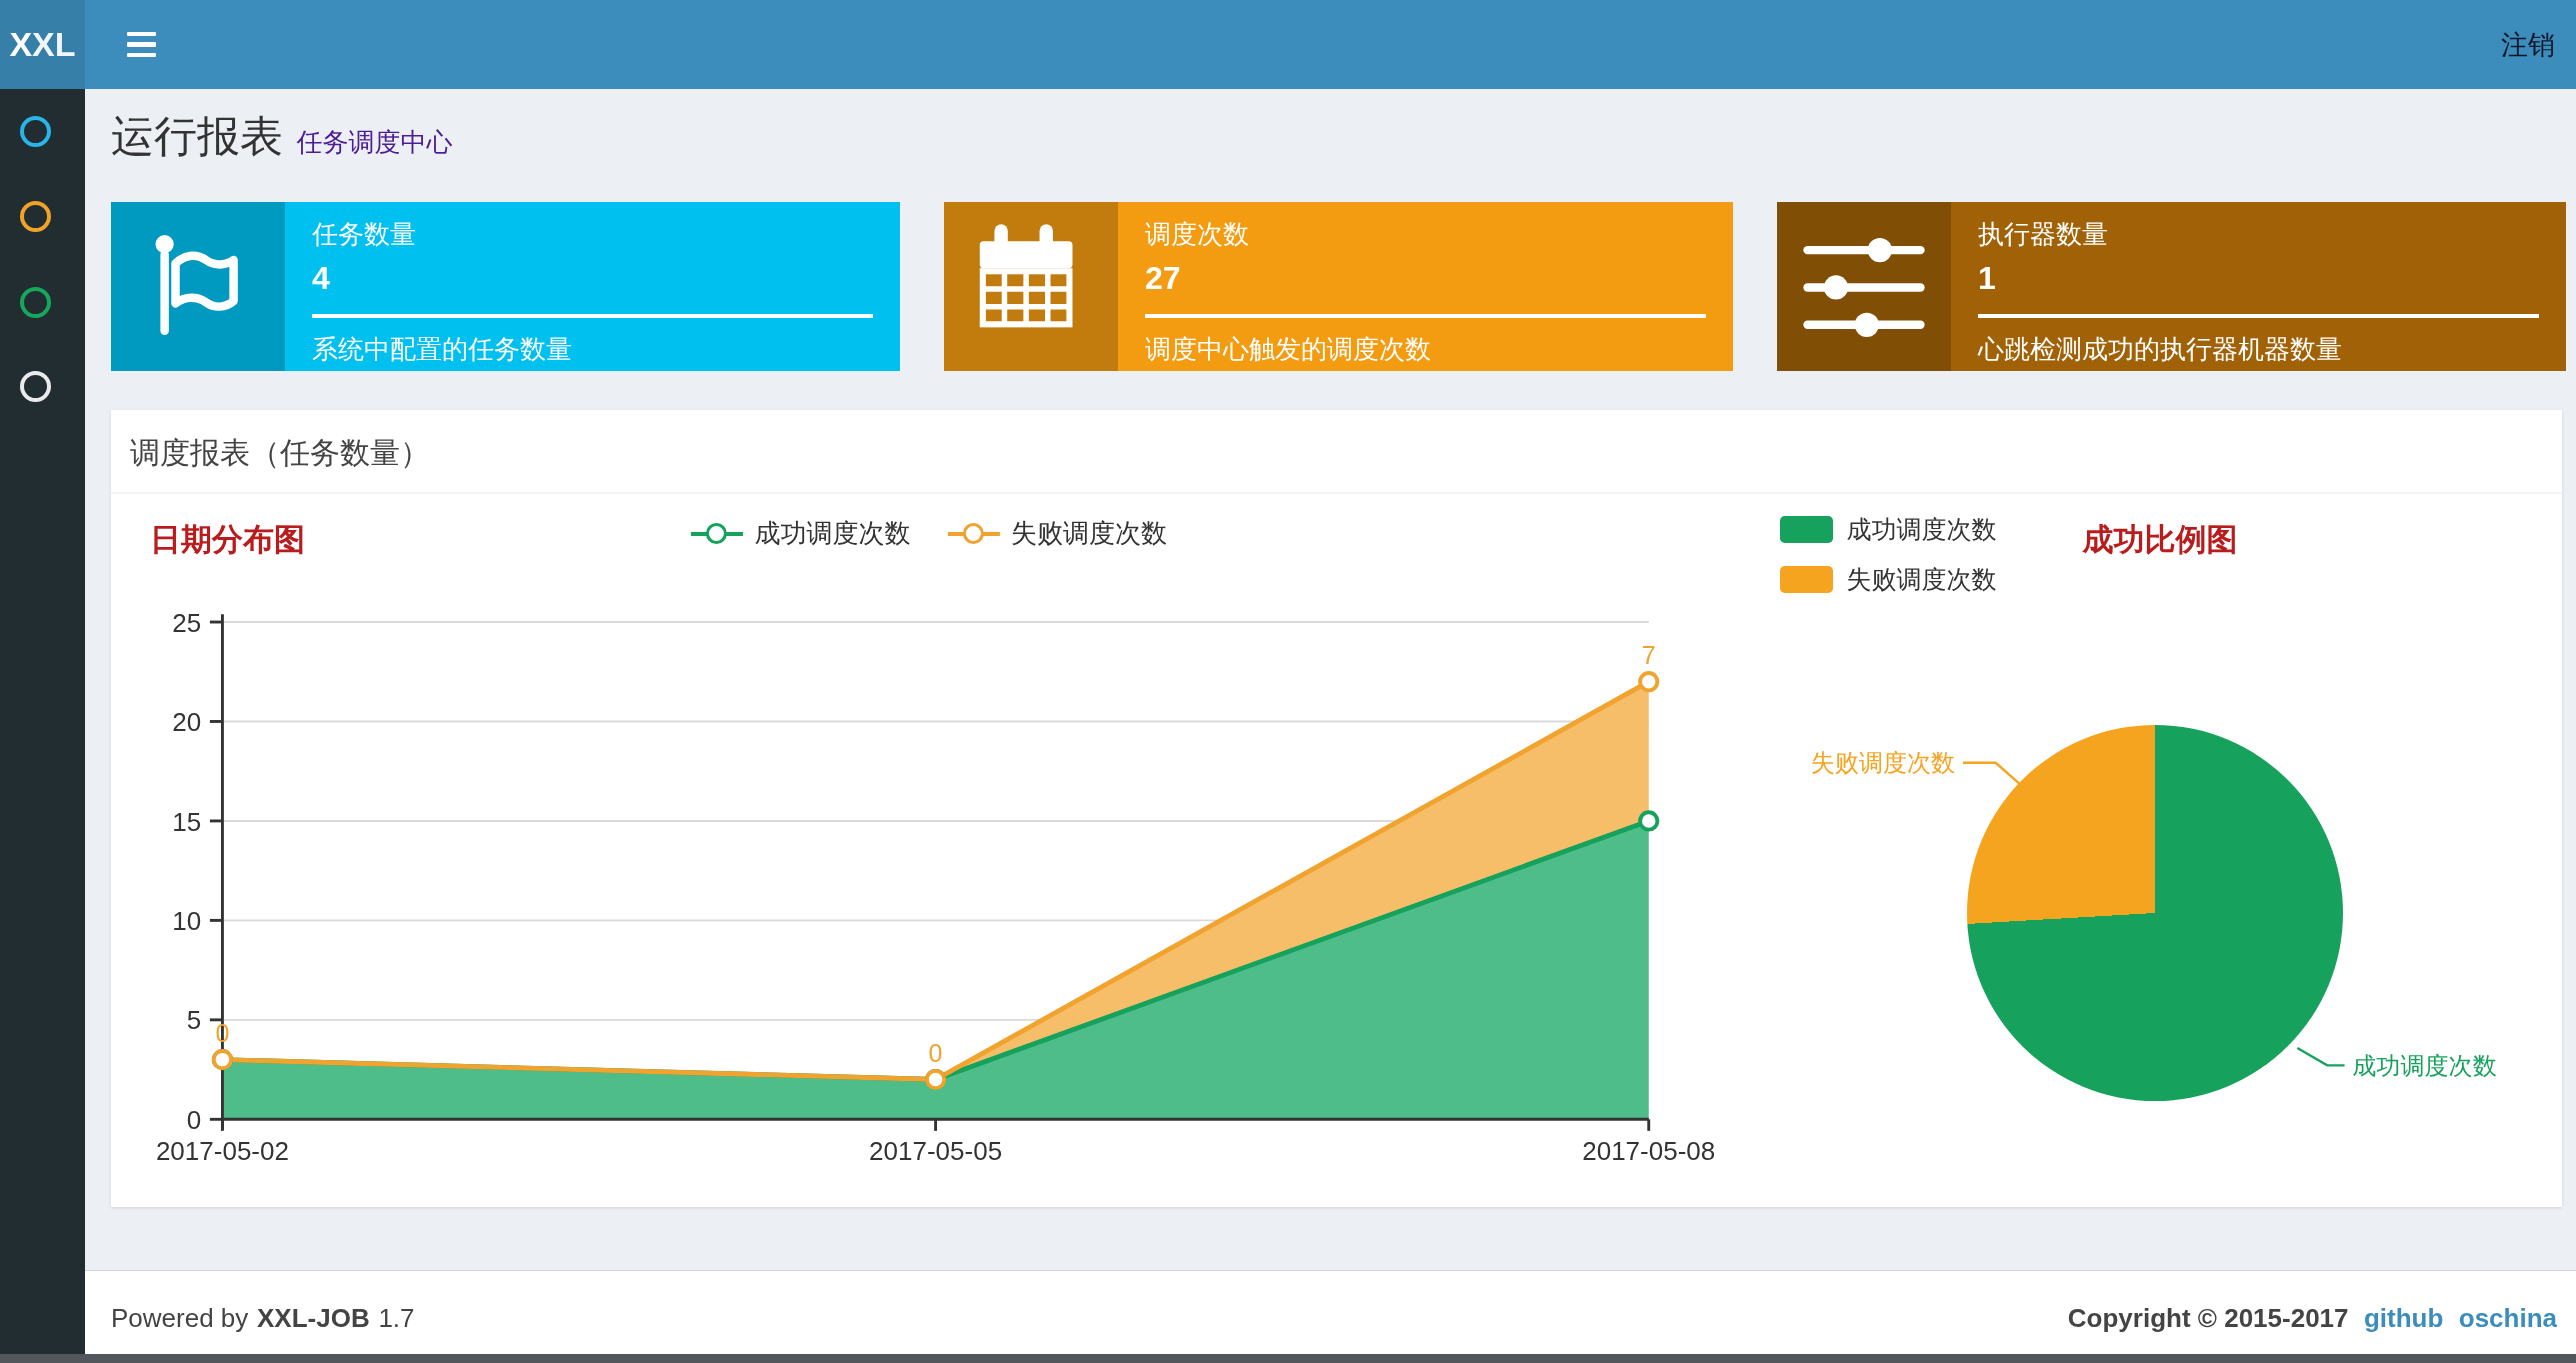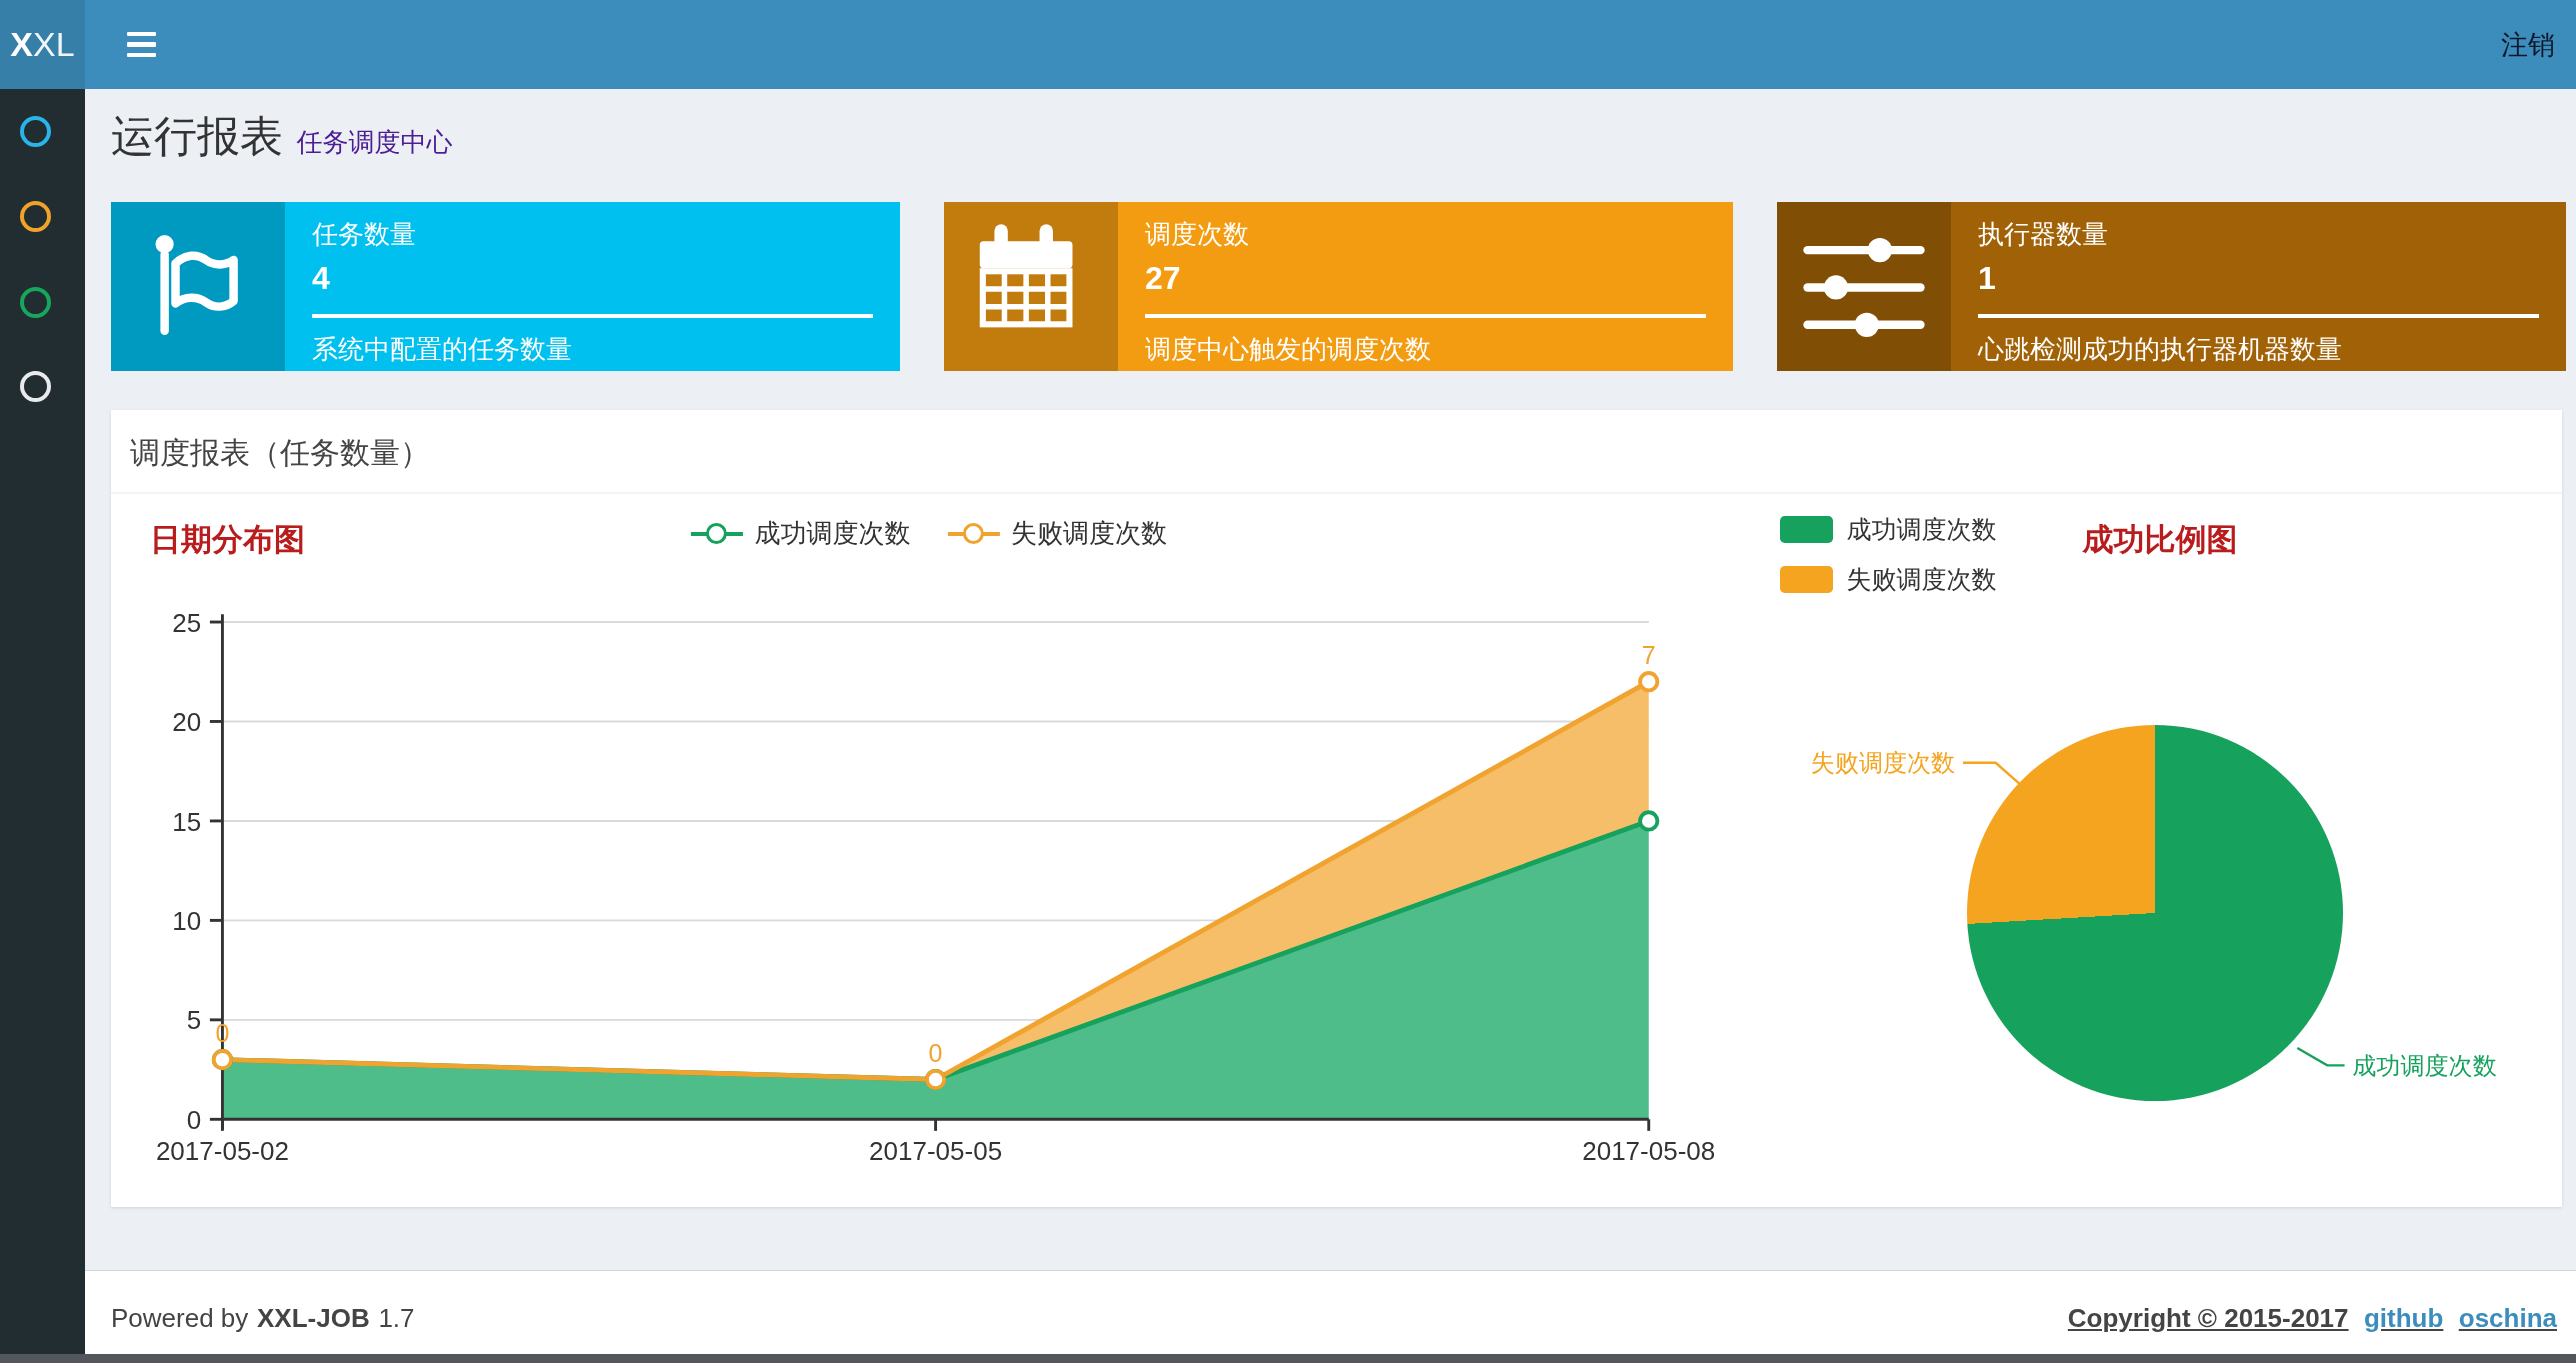--- a/index.html
+++ b/index.html
@@ -4,21 +4,21 @@
 <style>
   html,body{margin:0;padding:0;background:#ecf0f5;}
   #app{position:relative;width:2576px;height:1363px;overflow:hidden;
        font-family:"Liberation Sans","DejaVu Sans",sans-serif;background:#ecf0f5;}
 
   
   .navbar{position:absolute;left:0;top:0;width:2576px;height:89px;background:#3c8dbc;}
   .logo{position:absolute;left:0;top:0;width:85px;height:89px;display:flex;align-items:center;
         justify-content:center;color:#fff;font-size:34px;cursor:pointer;background:#367fa9;}
   .logo b{font-weight:bold;}
-  .logo span{font-weight:normal;opacity:.92;}
+  .logo span{font-weight:bold;opacity:.92;}
   .hamburger{position:absolute;left:114px;top:0;width:54px;height:89px;display:flex;flex-direction:column;
              justify-content:center;align-items:center;gap:5.8px;cursor:pointer;}
   .hamburger i{display:block;width:29px;height:4.8px;background:#fff;border-radius:1px;}
   .logout{position:absolute;right:21px;top:0;height:89px;display:flex;align-items:center;
           color:#0f172a;font-size:27px;cursor:pointer;}
 
   
   .sidebar{position:absolute;left:0;top:89px;width:85px;height:1275px;background:#222d32;}
   .side-dot{position:absolute;left:20px;width:23px;height:23px;border-radius:50%;
             border:4.8px solid #fff;cursor:pointer;box-sizing:content-box;}
@@ -58,21 +58,21 @@
   #pie{position:absolute;left:1856px;top:315px;width:376px;height:376px;border-radius:50%;}
   #chart-svg{position:absolute;left:0;top:0;pointer-events:none;
              font-family:"Liberation Sans","DejaVu Sans",sans-serif;}
   #chart-svg text{font-family:"Liberation Sans","DejaVu Sans",sans-serif;}
 
   
   .footer{position:absolute;left:85px;top:1270px;width:2491px;height:96px;background:#fff;
           border-top:1px solid #d2d6de;box-sizing:border-box;display:flex;align-items:center;
           justify-content:space-between;padding:0 19px 0 26px;font-size:26px;color:#444;}
   .f-left{display:flex;gap:8.7px;align-items:baseline;}
-  .f-right{display:flex;gap:15.4px;align-items:flex-end;text-decoration:underline;}
+  .f-right{display:flex;gap:15.4px;align-items:flex-end;}
   .f-link{color:#3c8dbc;font-weight:bold;cursor:pointer;}
   .bottom-strip{position:absolute;left:0;top:1354px;width:2576px;height:9.6px;background:#53565a;}
 </style>
 </head>
 <body>
 
 <div id="app" style="background-color: rgb(236, 240, 245);">
 
   <div class="navbar" style="background-color: rgb(60, 141, 188);">
     <div class="logo" style="background-color: rgb(54, 127, 169);">

